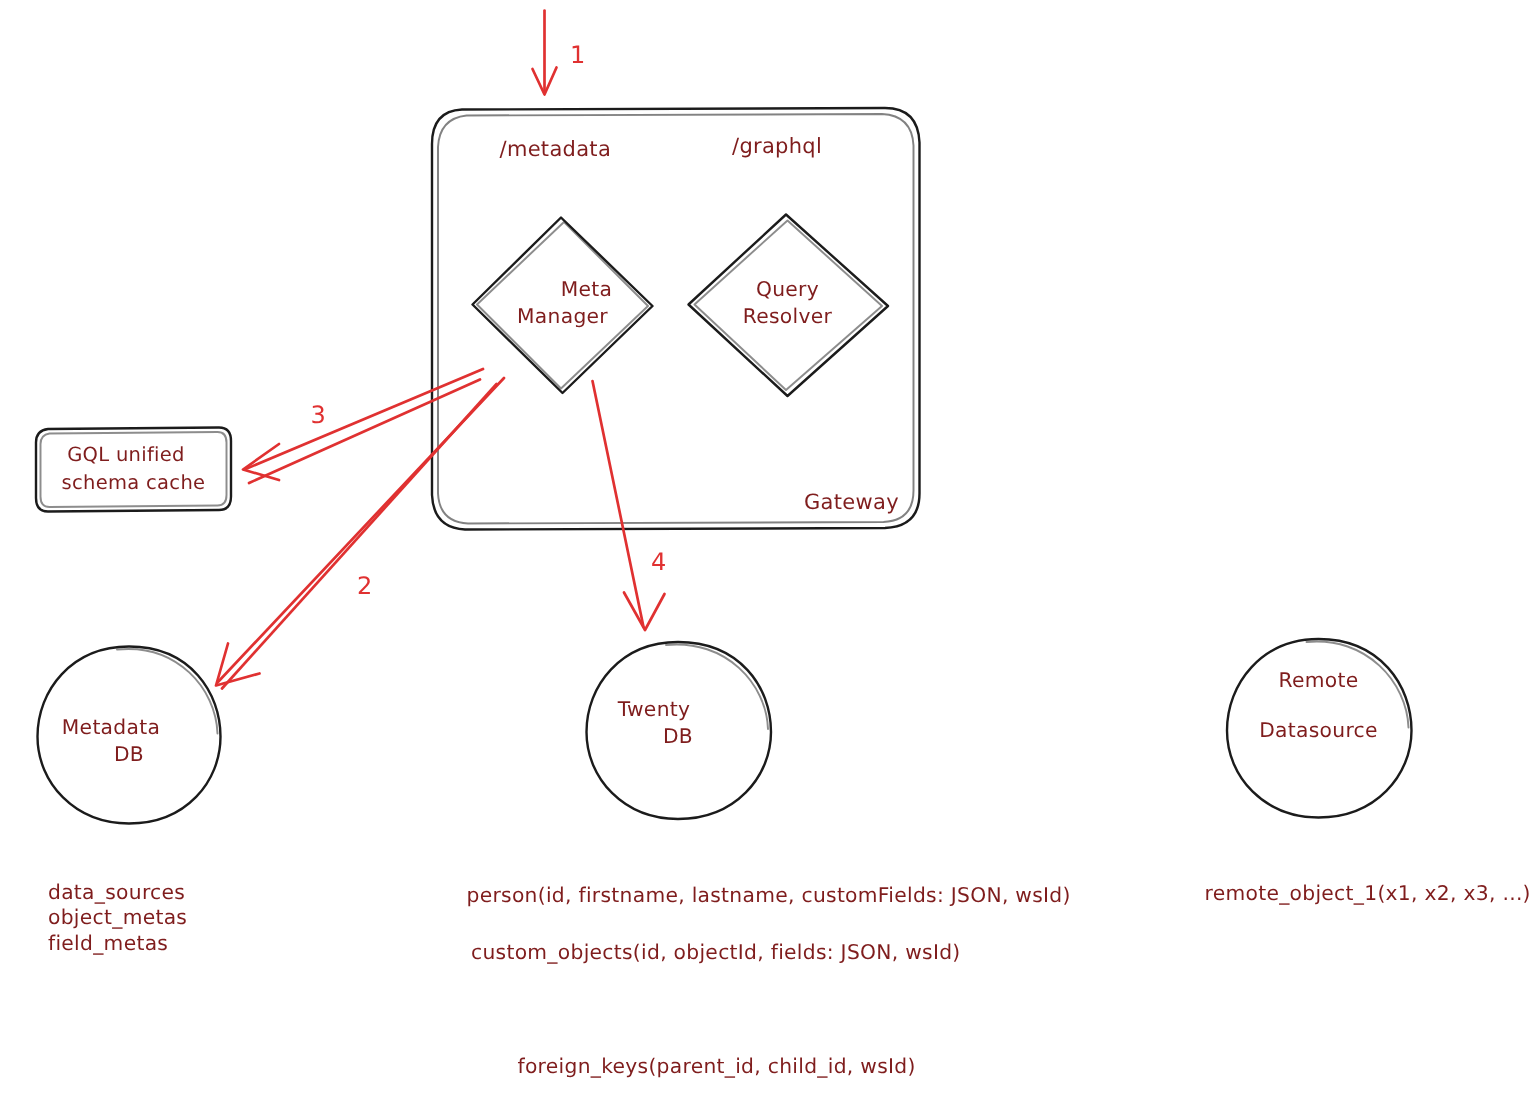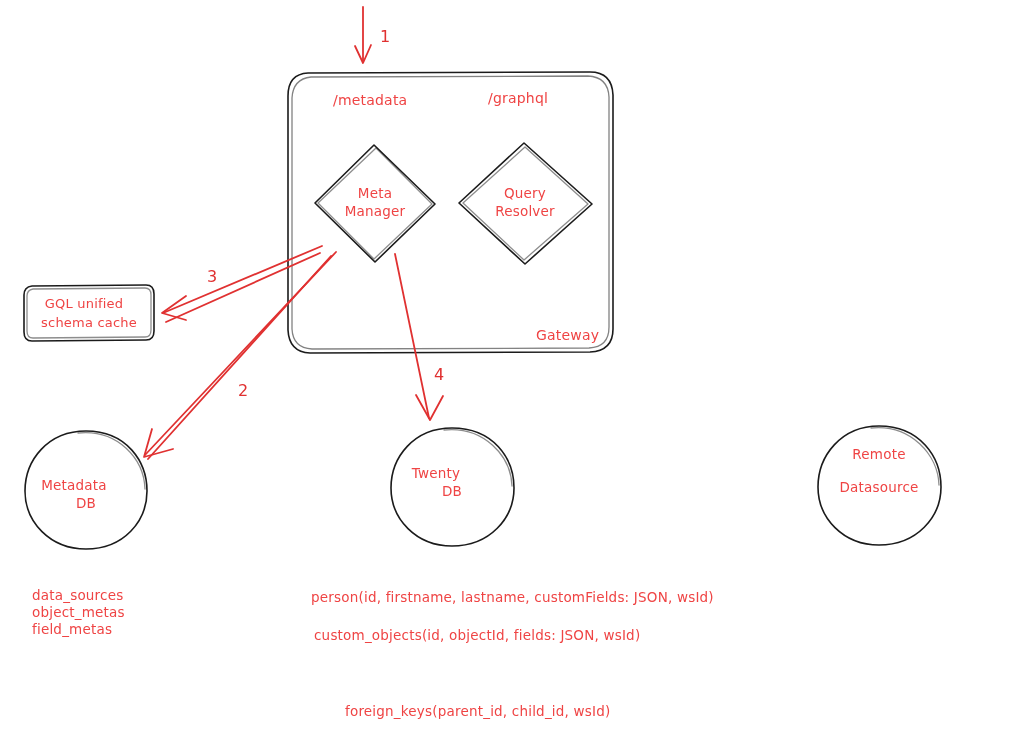--- a/index.html
+++ b/index.html
@@ -19,21 +19,21 @@
   }
   svg.layer {
     position: absolute;
     top: 0;
     left: 0;
     width: 1024px;
     height: 730px;
   }
   .label {
     position: absolute;
-    color: #ef4444;
+    color: #7f1d1d;
     font-family: "DejaVu Sans", sans-serif;
     line-height: 1.25;
     white-space: pre;
     letter-spacing: 0.2px;
   }
   .label.center {
     text-align: center;
   }
   .num {
     position: absolute;
@@ -135,21 +135,21 @@
       <path class="arrow-red" d="M152 429 L144 457 L173 449"></path>
 
       <path class="arrow-red" d="M395 254 L429 418"></path>
       <path class="arrow-red" d="M416 395 L430 420 L443 396"></path>
     </g>
   </svg>
 
   <div class="label route-label" style="left:333px; top:92px;">/metadata</div>
   <div class="label route-label" style="left:488px; top:90px;text-align:right;">/graphql</div>
 
-  <div class="label node-title center" style="left:325px; top:185px; width:100px;">Meta</div>
+  <div class="label node-title center" style="left:341px; top:185px; width:100px;">Meta</div>
   <div class="label node-title center" style="left:325px; top:203px; width:100px;">Manager</div>
 
   <div class="label node-title center" style="left:475px; top:185px; width:100px;">Query</div>
   <div class="label node-title center" style="left:475px; top:203px; width:100px;">Resolver</div>
 
   <div class="label gateway-label" style="left:536px; top:327px;text-align:center;">Gateway</div>
 
   <div class="label schema-text center" style="left:24px; top:296px; width:120px;">GQL unified</div>
   <div class="label schema-text center" style="left:24px; top:315px; width:130px;">schema cache</div>
 
@@ -168,16 +168,17 @@
   <div class="num" style="left:434px; top:365px;">4</div>
 
   <div class="label caption" style="left:32px; top:587px;">data_sources
 object_metas
 field_metas</div>
 
   <div class="label caption" style="left:311px; top:589px;">person(id, firstname, lastname, customFields: JSON, wsId)</div>
 
   <div class="label caption" style="left:314px; top:627px;">custom_objects(id, objectId, fields: JSON, wsId)</div>
 
+  <div class="label caption" style="left:803px; top:588px;">remote_object_1(x1, x2, x3, ...)</div>
 
   <div class="label caption" style="left:345px; top:703px;">foreign_keys(parent_id, child_id, wsId)</div>
 
 </div>
 
 </body></html>

